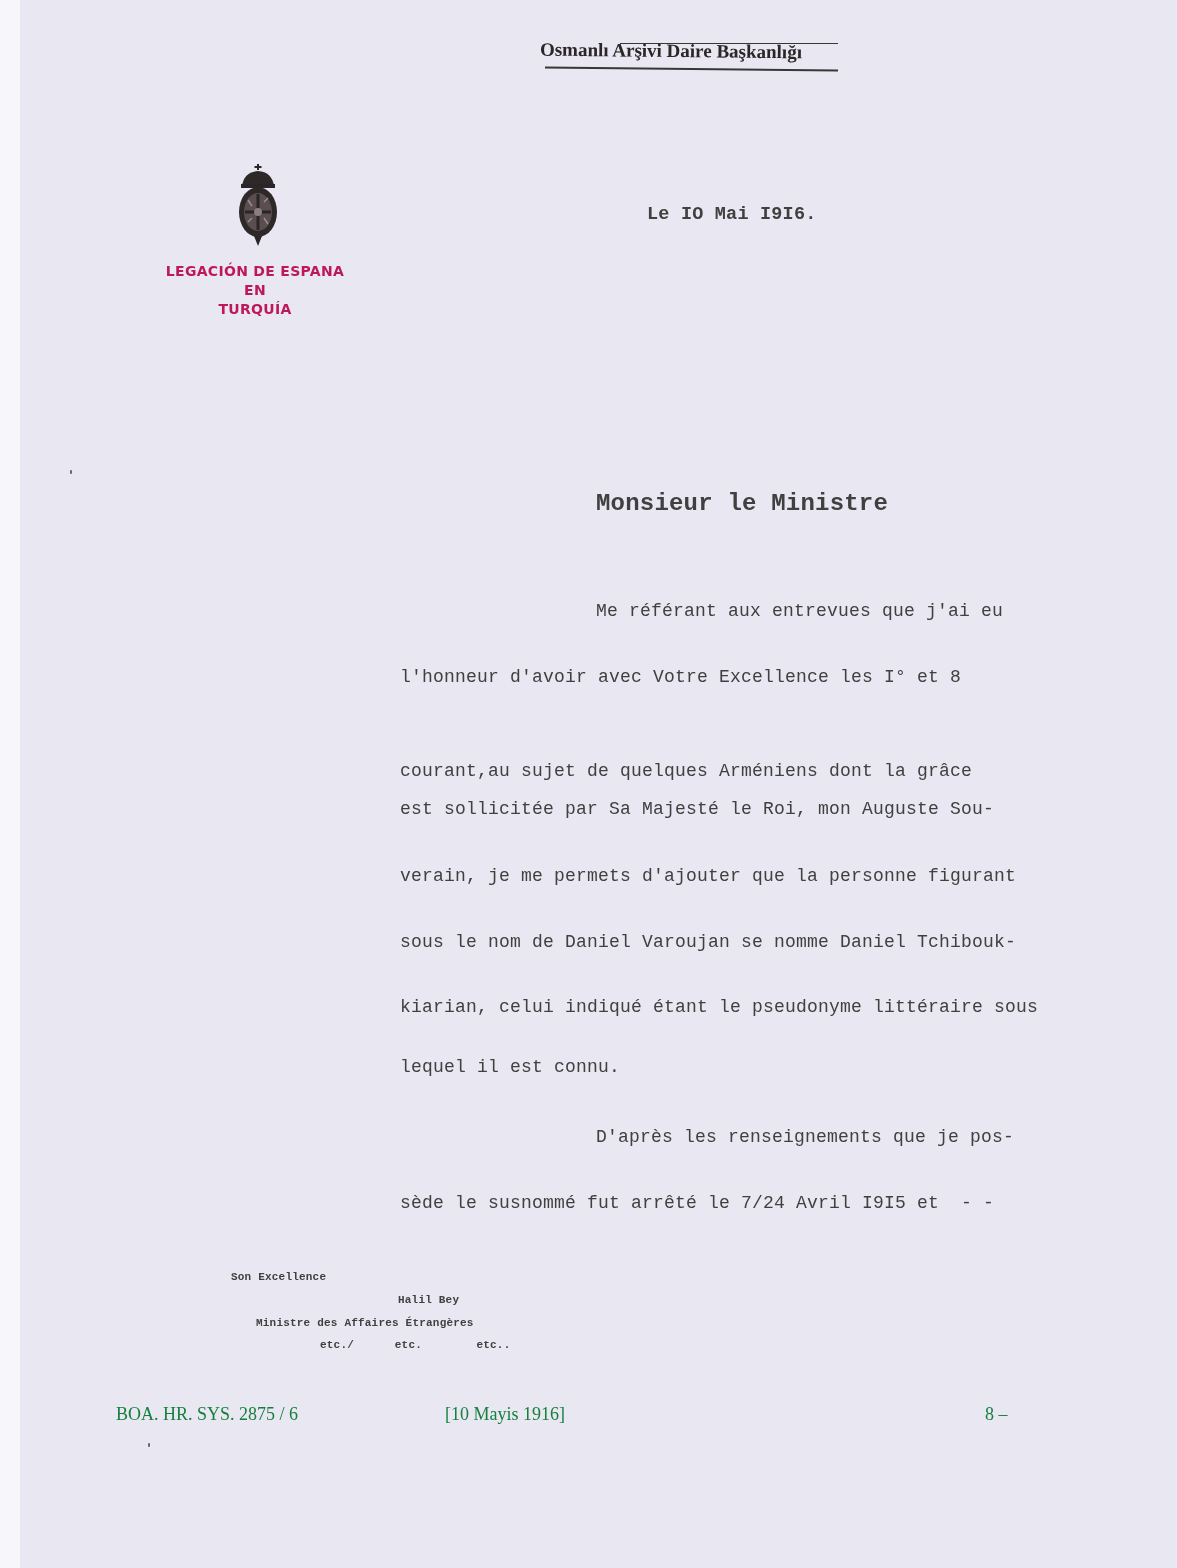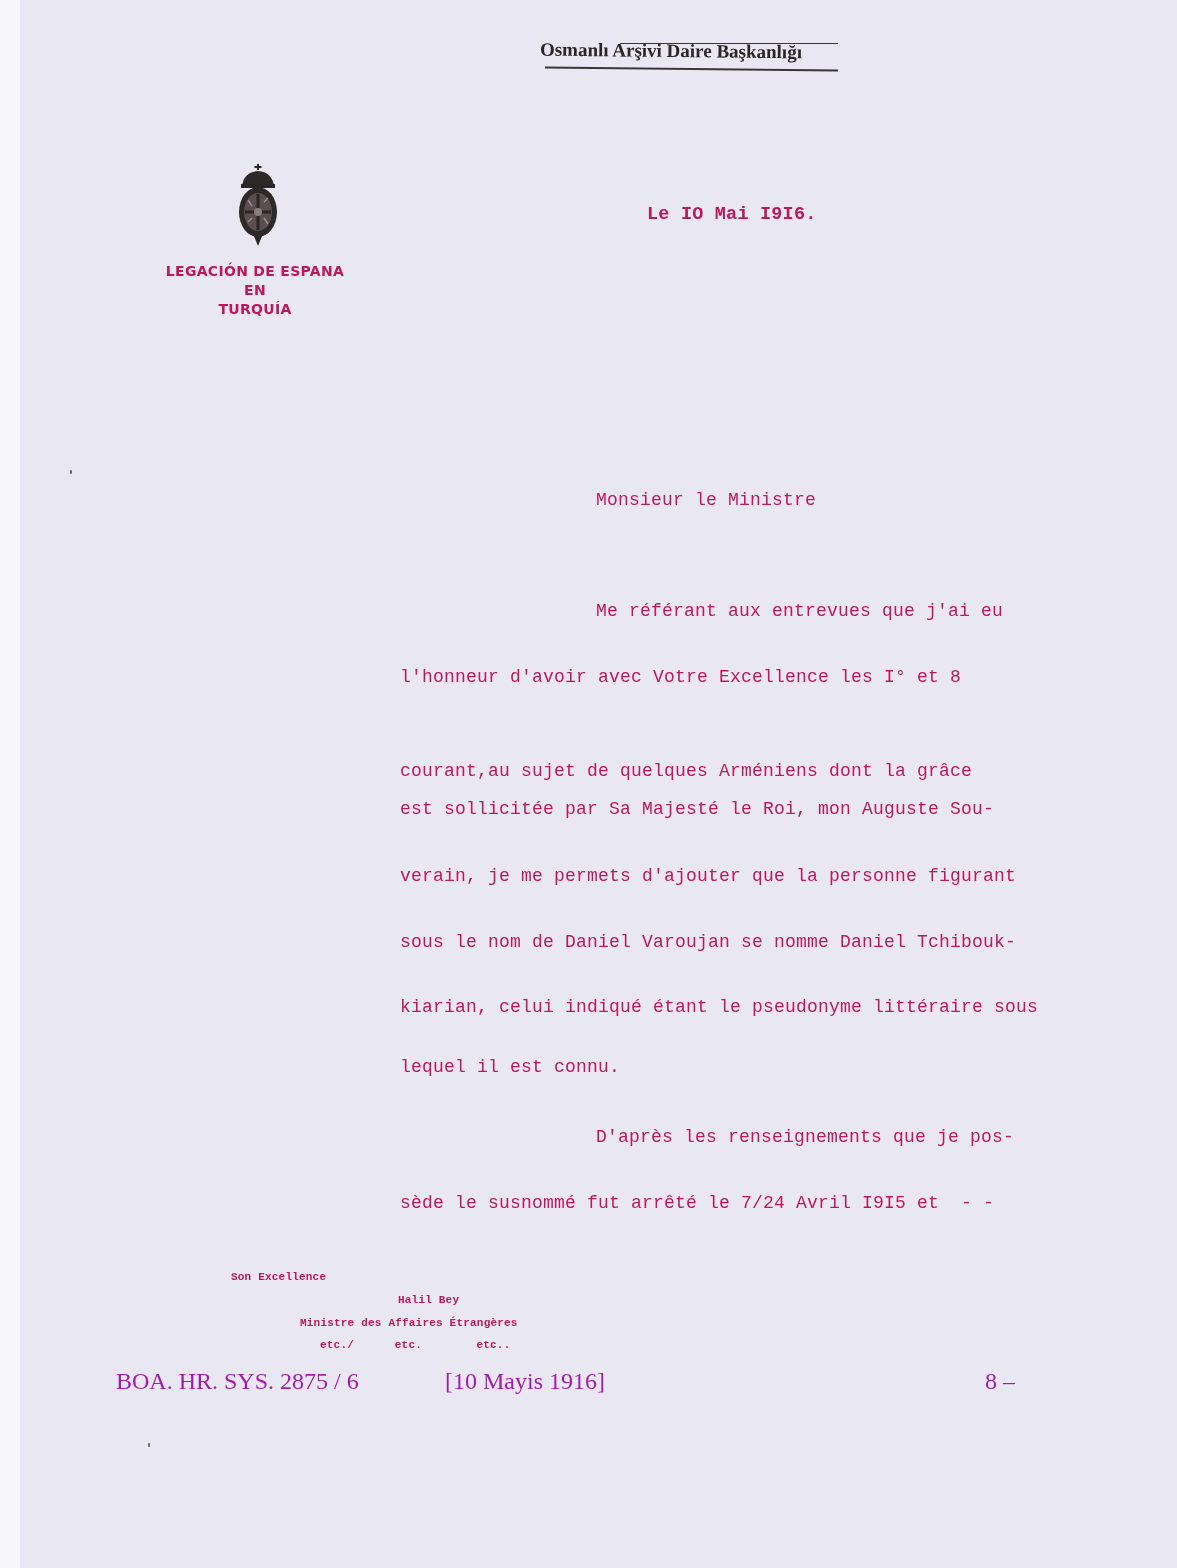--- a/index.html
+++ b/index.html
@@ -40,31 +40,31 @@
     .legation {
       position: absolute; left: 142px; top: 262px; width: 226px;
       text-align: center;
       font-family: "DejaVu Sans", sans-serif;
       font-weight: bold; font-size: 14px; line-height: 19px;
       letter-spacing: 0.3px; color: #be185d;
     }
     .typed {
       position: absolute; white-space: pre;
       font-family: "Liberation Mono", "DejaVu Sans Mono", monospace;
-      font-size: 18px; color: #be185d;
+      font-size: 18px; color: #404040;
       letter-spacing: 0.2px;
     }
     .date { left: 647px; top: 204px; font-weight: bold; font-size: 18.5px; }
-    .salutation { left: 596px; top: 490px; font-weight: normal; font-size: 18px; }
+    .salutation { left: 596px; top: 490px; font-weight: bold; font-size: 24px; }
     .body-line { left: 400px; }
     .addressee { font-size: 11px; font-weight: bold; }
     .footer-ref {
-      position: absolute; top: 1368px;
+      position: absolute; top: 1404px;
       font-family: "Liberation Serif", "DejaVu Serif", serif;
-      font-size: 24px; color: #a21caf; white-space: nowrap;
+      font-size: 18px; color: #15803d; white-space: nowrap;
     }
     .speck { position: absolute; background: #6a6566; border-radius: 1px; }
   </style>
 </head>
 <body>
 
 <div class="left-strip"></div>
 <div class="paper"></div>
 
 <div class="archive-stamp-rule-top"></div>
@@ -101,21 +101,21 @@
 <div class="typed body-line" style="top:799px;">est sollicitée par Sa Majesté le Roi, mon Auguste Sou-</div>
 <div class="typed body-line" style="top:866px;">verain, je me permets d'ajouter que la personne figurant</div>
 <div class="typed body-line" style="top:932px;">sous le nom de Daniel Varoujan se nomme Daniel Tchibouk-</div>
 <div class="typed body-line" style="top:997px;">kiarian, celui indiqué étant le pseudonyme littéraire sous</div>
 <div class="typed body-line" style="top:1057px;">lequel il est connu.</div>
 <div class="typed" style="left:596px; top:1127px;">D'après les renseignements que je pos-</div>
 <div class="typed body-line" style="top:1193px;">sède le susnommé fut arrêté le 7/24 Avril I9I5 et  - -</div>
 
 <div class="typed addressee" style="left:231px; top:1271px;">Son Excellence</div>
 <div class="typed addressee" style="left:398px; top:1294px;">Halil Bey</div>
-<div class="typed addressee" style="left:256px; top:1317px;margin-left:44px;">Ministre des Affaires Étrangères</div>
+<div class="typed addressee" style="left:256px; top:1317px;">Ministre des Affaires Étrangères</div>
 <div class="typed addressee" style="left:320px; top:1339px;">etc./      etc.        etc..</div>
 
 <div class="footer-ref" style="left:116px;">BOA. HR. SYS. 2875 / 6</div>
 <div class="footer-ref" style="left:413px;margin-left:32px;">[10 Mayis 1916]</div>
 <div class="footer-ref" style="left:985px;">8 –</div>
 
 <div class="speck" style="left:70px; top:470px; width:2px; height:4px;"></div>
 <div class="speck" style="left:148px; top:1443px; width:2px; height:4px;"></div>
 
 </body></html>

